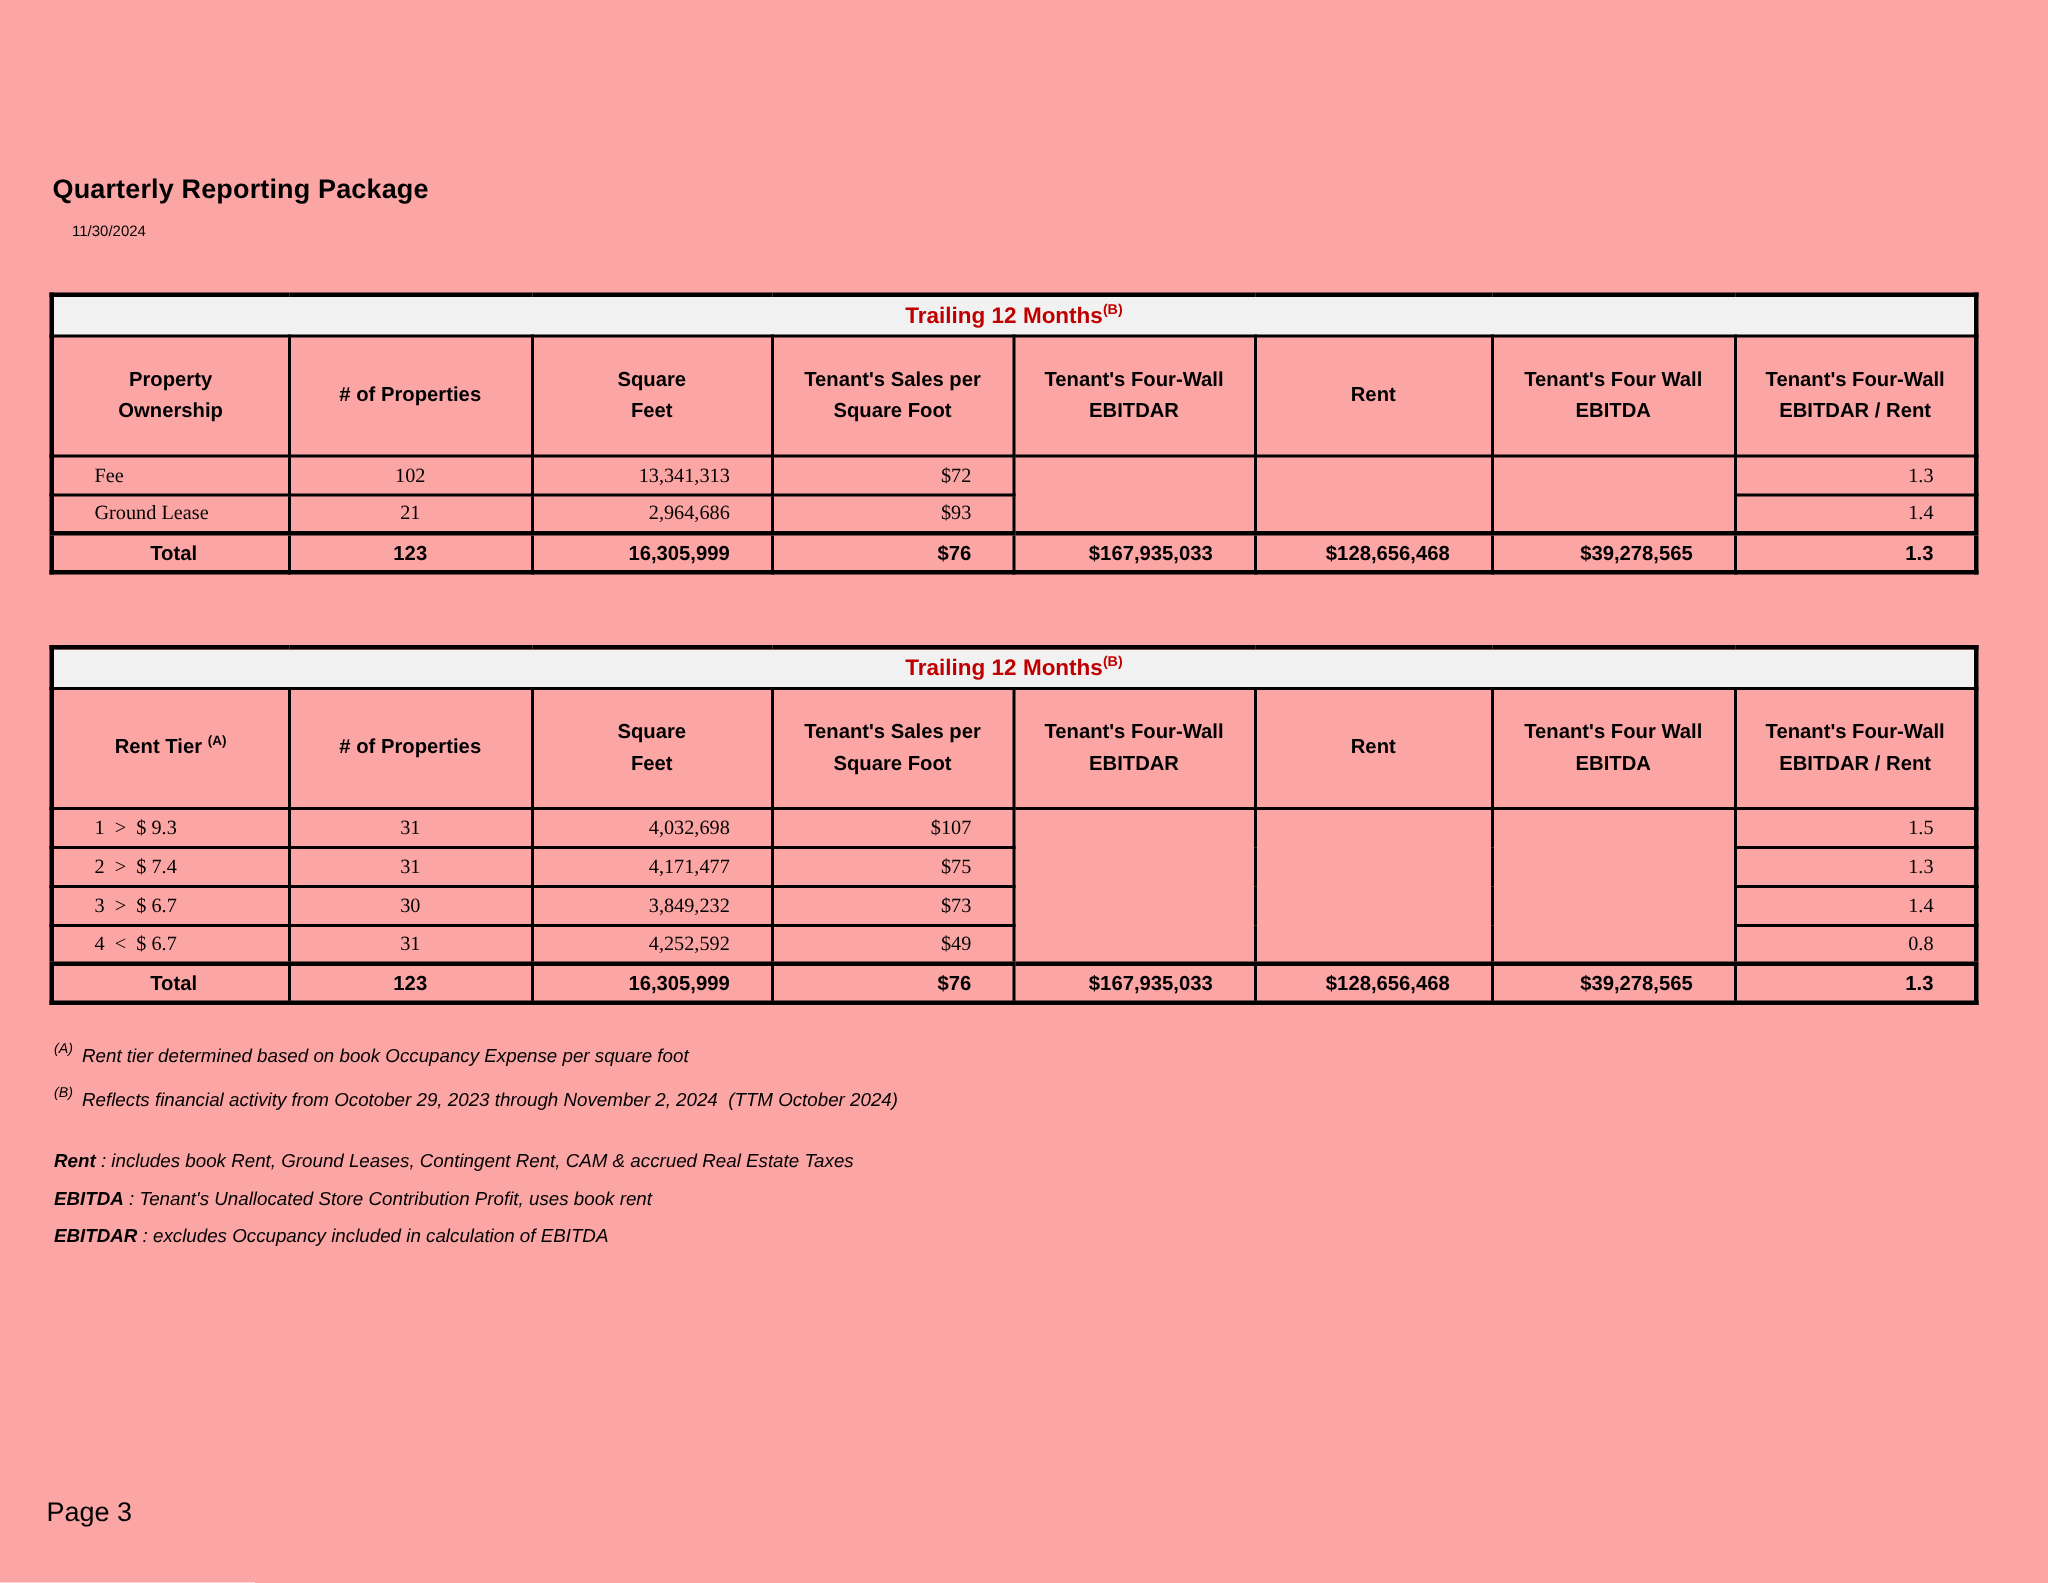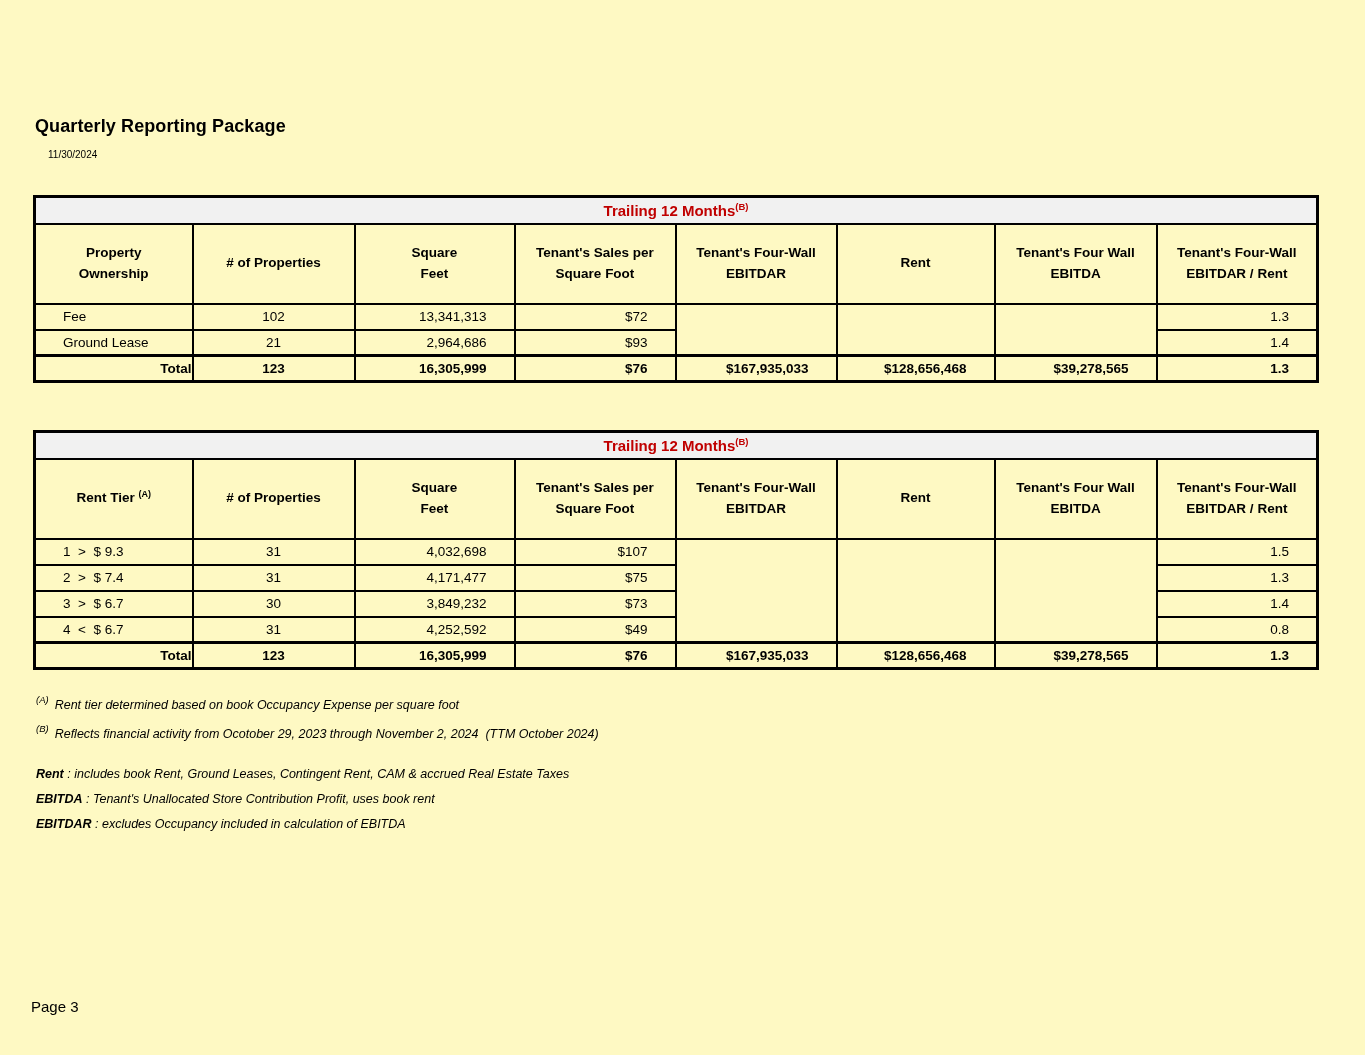--- a/index.html
+++ b/index.html
@@ -10,21 +10,21 @@
   *{margin:0;padding:0;box-sizing:border-box;}
   html,body{background:#ffffff;}
   body{
     font-family:"Liberation Sans","DejaVu Sans",sans-serif;
     color:var(--ink);
   }
   .page{
     position:relative;
     width:1365px;
     height:1055px;
-    background:#fef9c3;
+    background:#fca5a5;
     overflow:hidden;
   }
   .doc-title{
     position:absolute;left:35px;top:116px;
     font-size:18px;font-weight:bold;letter-spacing:.1px;
   }
   .doc-date{
     position:absolute;left:48px;top:149px;
     font-size:10px;
   }
@@ -63,42 +63,42 @@
     vertical-align:middle;
     line-height:1.5;
     padding:2px 4px;
   }
   tr.hdr .hline{display:block;}
   tr.hdr sup{
     font-size:9px;
     vertical-align:super;
     line-height:0;
   }
-  tr.data td{height:26px;}
+  tr.data td{height:26px;font-family:Liberation Serif, serif;}
   tr.total td{height:26px;font-weight:bold;}
   td.c-label{text-align:left;padding-left:27px;white-space:pre;}
   td.c-center{text-align:center;margin-top:29px;}
   td.c-right{text-align:right;padding-right:27px;}
-  td.t-label{text-align:right;padding-left:4px;margin-top:27px;}
+  td.t-label{text-align:center;padding-left:4px;margin-top:27px;}
   tr.total td{border-top:3px solid var(--ink);}
   .footnotes{position:absolute;left:36px;top:694px;}
   .footnote{margin-bottom:10px;font-style:italic;}
   .footnote .fn-marker{
     font-size:9.5px;
     vertical-align:super;
     font-style:italic;
     margin-right:6px;
   }
   .footnote .fn-text{font-size:12.5px;white-space:pre;}
   .definitions{position:absolute;left:36px;top:767px;}
   .definition{margin-bottom:10.5px;font-size:12.5px;font-style:italic;line-height:1.15;}
   .definition .def-term{font-weight:bold;}
   .page-number{
     position:absolute;left:31px;top:998px;
-    font-size:15px;
+    font-size:18px;
   }
 </style>
 </head>
 <body>
 
 <div class="page">
 
   <div class="doc-title">Quarterly Reporting Package</div>
   <div class="doc-date">11/30/2024</div>
 

